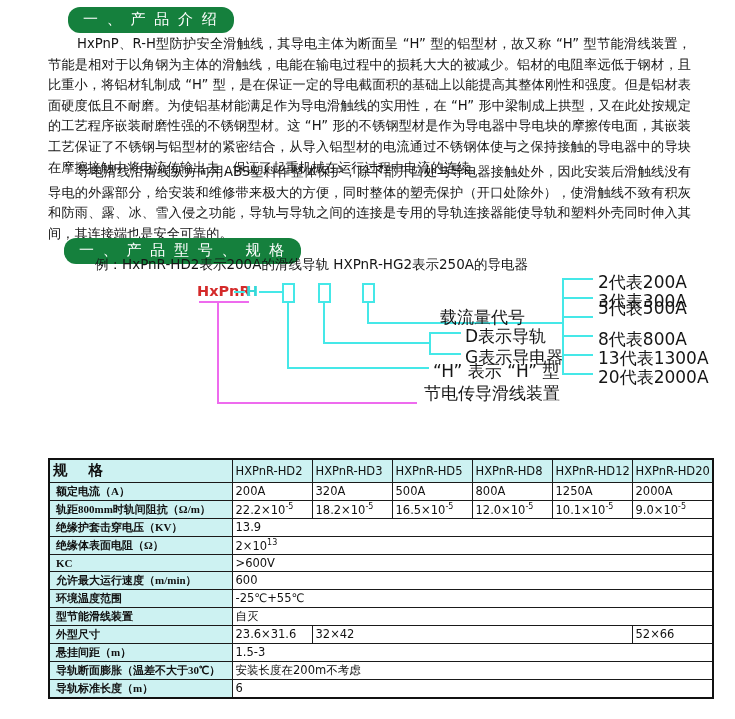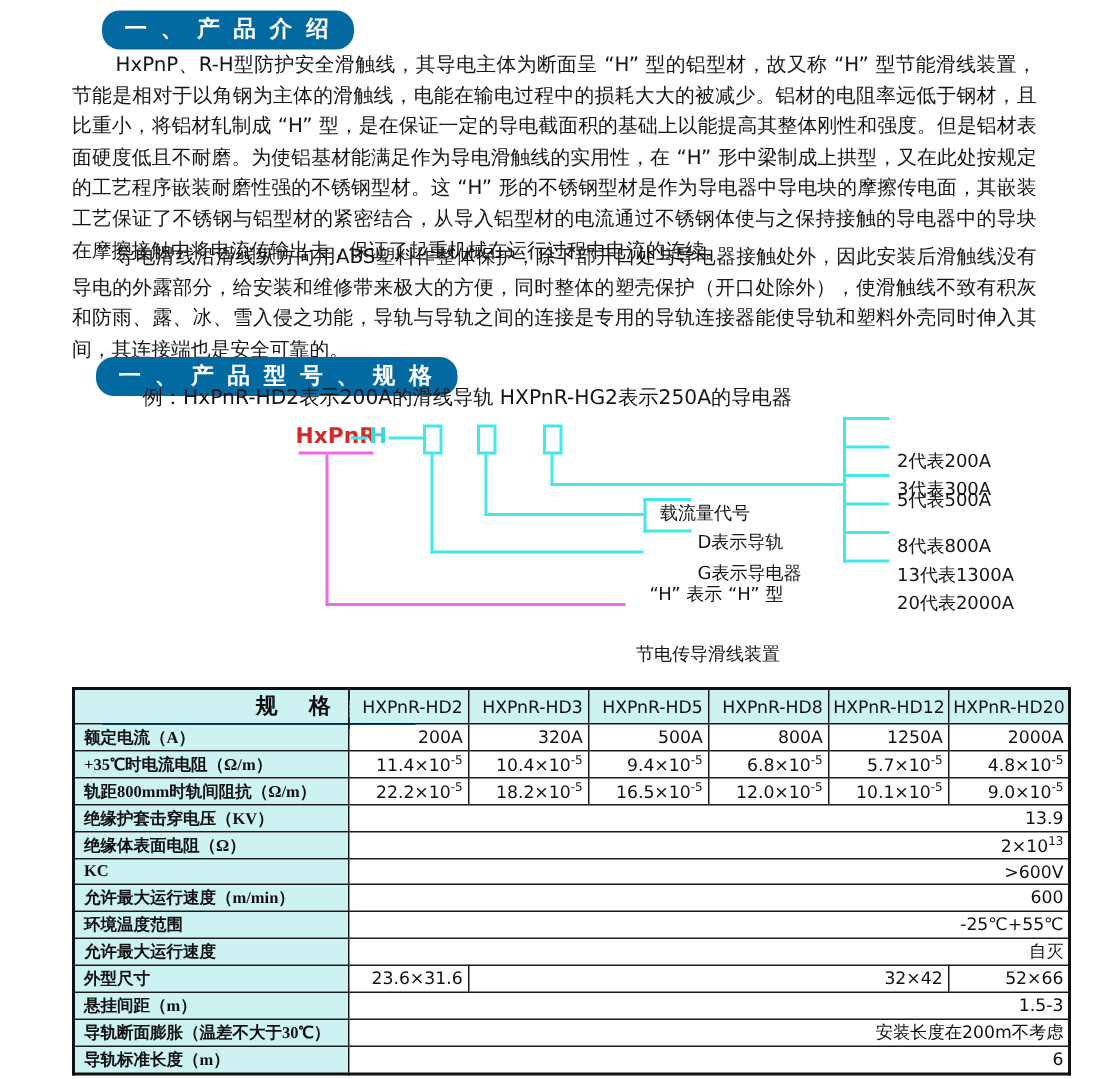--- a/index.html
+++ b/index.html
@@ -1,47 +1,47 @@
 <!DOCTYPE html>
 <html><head>
 <meta charset="utf-8">
 <style>
   * { margin:0; padding:0; box-sizing:border-box; }
   html,body { background:#ffffff; }
   body { font-family:"DejaVu Sans","Liberation Sans",sans-serif; }
   .page { position:relative; width:735px; height:719px; background:#fff; overflow:hidden; }
 
   .pill {
-    position:absolute; background:#0369a1; color:#fff; font-weight:bold;
+    position:absolute; background:#15803d; color:#fff; font-weight:normal;
     font-size:15px; letter-spacing:2px; padding:3px 15px 4px 15px;
     border-radius:12px; white-space:nowrap;
   }
   .para {
     position:absolute; left:48px; width:643px; font-size:13.2px;
     line-height:20.6px; text-align:justify; text-indent:2.2em; color:#151515;
   }
   .example { position:absolute; left:95px; top:256px; font-size:13.5px; color:#151515; white-space:nowrap; }
 
   .diagram { position:absolute; left:0; top:270px; width:735px; height:154px; }
   .hline { position:absolute; height:2px; }
   .vline { position:absolute; width:2px; }
   .cy { background:#45e8e8; }
   .mg { background:#ee6bee; }
   .codebox { position:absolute; top:13px; width:13px; height:20px; border:2px solid #45e8e8; background:#fff; }
-  .dlabel { position:absolute; font-size:12px; color:#151515; white-space:nowrap;margin-top:28px; }
+  .dlabel { position:absolute; font-size:17px; color:#151515; white-space:nowrap; }
   .model-prefix { position:absolute; left:197px; top:13px; color:#d42a2a; font-weight:bold; font-size:14.5px; }
   .model-h { position:absolute; left:246px; top:13px; color:#35d9d9; font-weight:bold; font-size:14.5px; }
 
   table.spec {
     position:absolute; left:48px; top:458px; width:664px;
     border-collapse:collapse; table-layout:fixed; border:2px solid #111;
   }
   .spec th, .spec td {
     border:1px solid #1a1a1a; font-size:11.5px; height:17px;
-    padding:1px 3px; text-align:right; color:#111; background:#fff;
+    padding:1px 3px; text-align:left; color:#111; background:#fff;
     overflow:hidden; white-space:nowrap;
   }
   .spec thead th { background:#cdf2f2; font-weight:normal; height:23px; }
   .spec thead th.spec-title { font-weight:bold; font-size:14.5px; letter-spacing:8px; }
   .spec td.lab { background:#cdf2f2; text-align:left; padding-left:6px; font-weight:bold; font-size:11px;font-family:Liberation Serif, serif; }
   .spec sup { font-size:8px; }
 </style>
 </head>
 <body>
 
@@ -80,21 +80,21 @@
     <div class="hline cy" style="left:429px; top:83px; width:32px;"></div>
     <div class="dlabel" style="left:465px; top:55px;">D表示导轨</div>
     <div class="dlabel" style="left:465px; top:76px;">G表示导电器</div>
 
     <div class="vline cy" style="left:287px; top:33px; height:66px;"></div>
     <div class="hline cy" style="left:287px; top:97px; width:142px;"></div>
     <div class="dlabel" style="left:433px; top:90px;">“H” 表示 “H” 型</div>
 
     <div class="vline mg" style="left:217px; top:33px; height:101px;"></div>
     <div class="hline mg" style="left:217px; top:132px; width:200px;"></div>
-    <div class="dlabel" style="left:424px; top:130px;">节电传导滑线装置</div>
+    <div class="dlabel" style="left:424px; top:112px;">节电传导滑线装置</div>
 
     <div class="vline cy" style="left:562px; top:8px; height:97px;"></div>
     <div>
         <div class="hline cy" style="left: 562px; width: 31px; top: 8px;"></div>
         <div class="dlabel" style="left: 598px; top: 1px;">2代表200A</div>
         <div class="hline cy" style="left: 562px; width: 31px; top: 27px;"></div>
         <div class="dlabel" style="left: 598px; top: 20px;">3代表300A</div>
         <div class="hline cy" style="left: 562px; width: 31px; top: 46px;"></div>
         <div class="dlabel" style="left: 598px; top: 27px;">5代表500A</div>
         <div class="hline cy" style="left: 562px; width: 31px; top: 65px;"></div>
@@ -133,29 +133,20 @@
         <tr>
           <td class="lab">额定电流（A）</td>
           <td>200A</td>
           <td>320A</td>
           <td>500A</td>
           <td>800A</td>
           <td>1250A</td>
           <td>2000A</td>
         </tr>
         <tr>
-          <td class="lab">+35℃时电流电阻（Ω/m）</td>
-          <td>11.4×10<sup>-5</sup></td>
-          <td>10.4×10<sup>-5</sup></td>
-          <td>9.4×10<sup>-5</sup></td>
-          <td>6.8×10<sup>-5</sup></td>
-          <td>5.7×10<sup>-5</sup></td>
-          <td>4.8×10<sup>-5</sup></td>
-        </tr>
-        <tr>
           <td class="lab">轨距800mm时轨间阻抗（Ω/m）</td>
           <td>22.2×10<sup>-5</sup></td>
           <td>18.2×10<sup>-5</sup></td>
           <td>16.5×10<sup>-5</sup></td>
           <td>12.0×10<sup>-5</sup></td>
           <td>10.1×10<sup>-5</sup></td>
           <td>9.0×10<sup>-5</sup></td>
         </tr>
         <tr>
           <td class="lab">绝缘护套击穿电压（KV）</td>
@@ -171,21 +162,21 @@
         </tr>
         <tr>
           <td class="lab">允许最大运行速度（m/min）</td>
           <td colspan="6">600</td>
         </tr>
         <tr>
           <td class="lab">环境温度范围</td>
           <td colspan="6">-25℃+55℃</td>
         </tr>
         <tr>
-          <td class="lab">允许最大运行速度</td>
+          <td class="lab">型节能滑线装置</td>
           <td colspan="6">自灭</td>
         </tr>
         <tr>
           <td class="lab">外型尺寸</td>
           <td>23.6×31.6</td>
           <td colspan="4">32×42</td>
           <td>52×66</td>
         </tr>
         <tr>
           <td class="lab">悬挂间距（m）</td>

